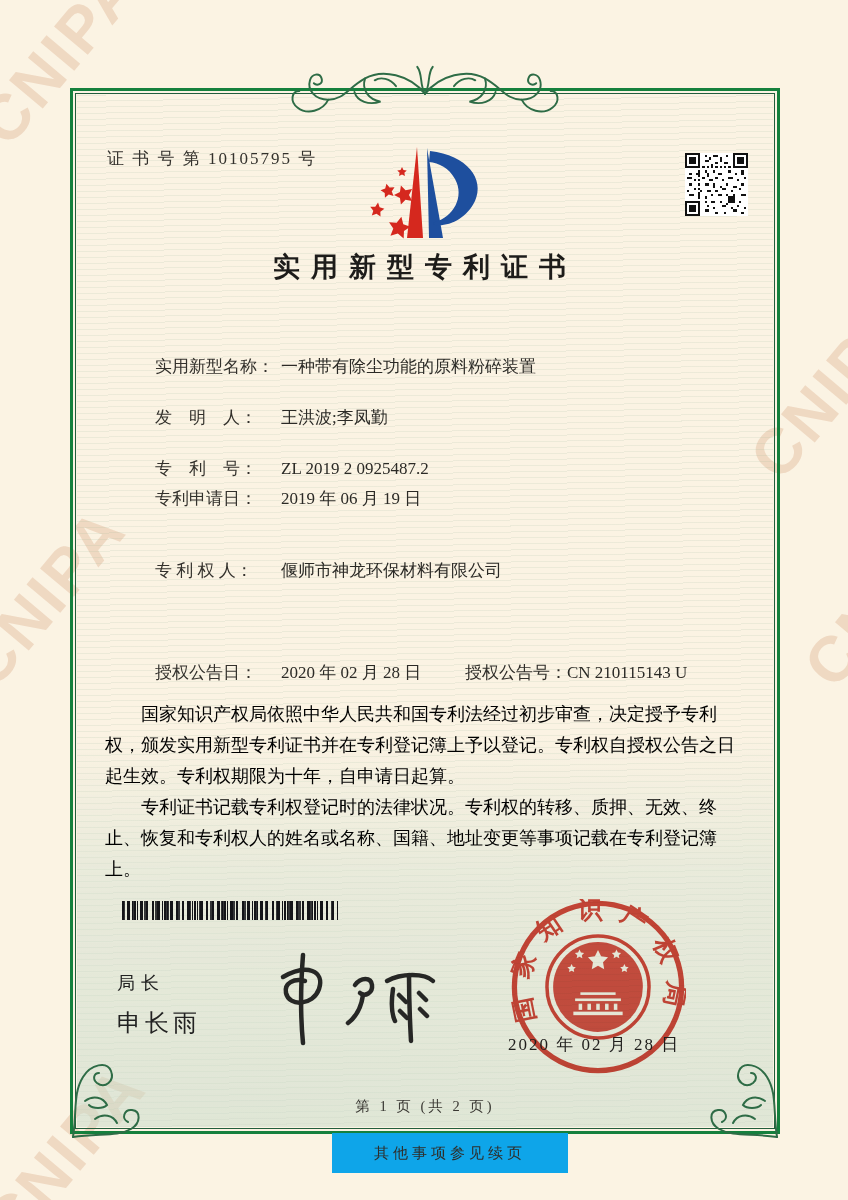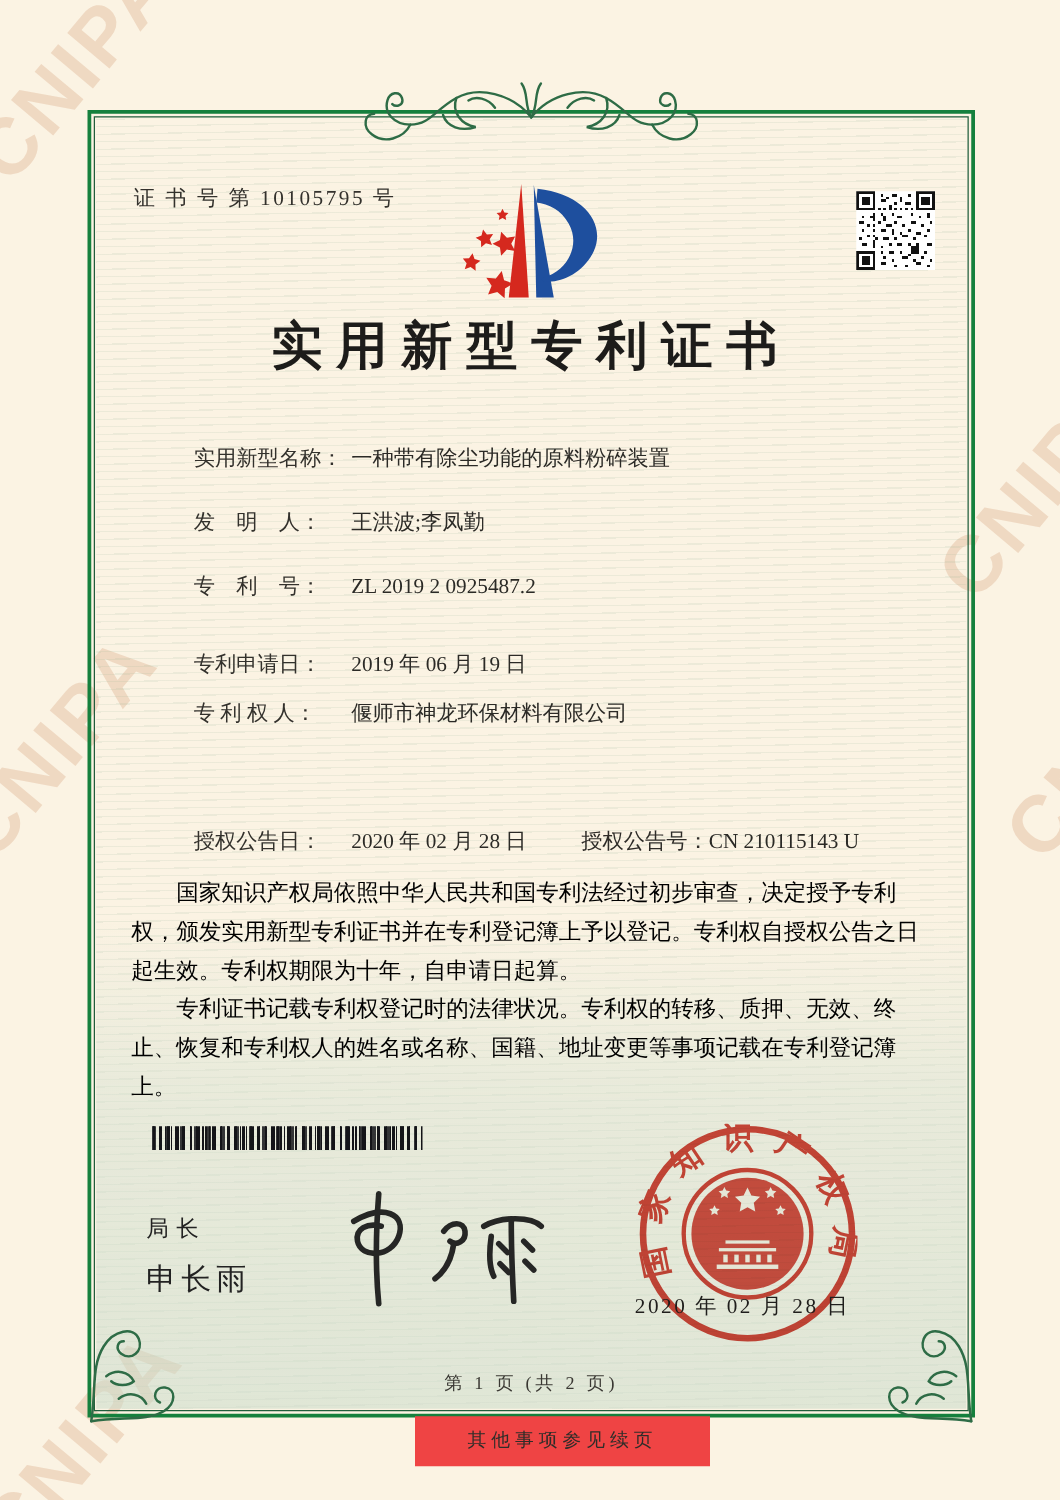--- a/index.html
+++ b/index.html
@@ -44,21 +44,21 @@
   }
   .flourish-top{position:absolute;left:50%;margin-left:-145px;top:-33px;width:290px;height:64px;}
   .flourish-bl{position:absolute;left:-8px;bottom:-10px;width:92px;height:92px;}
   .flourish-br{position:absolute;right:-8px;bottom:-10px;width:92px;height:92px;transform:scaleX(-1);}
   
   .cert-no{position:absolute;left:34px;top:56px;font-size:17px;letter-spacing:2px;color:#33312c;}
   .logo{position:absolute;left:278px;top:44px;width:150px;height:115px;}
   .qr{position:absolute;left:612px;top:62px;width:63px;height:63px;}
   .title{
     position:absolute;left:0;right:0;top:158px;
-    text-align:center;font-size:41px;font-weight:700;
+    text-align:center;font-size:27px;font-weight:700;
     letter-spacing:11px;color:#1d1c1a;
   }
   
   .field-row{position:absolute;left:34px;right:30px;font-size:17px;line-height:24px;}
   .f-label{display:inline-block;width:126px;color:#33312c;margin-left:48px;}
   .f-value{color:#2b2a26;}
   .grant-no-pair{position:absolute;left:358px;top:0;}
   
   .body-text{position:absolute;left:32px;right:30px;top:608px;font-size:18px;line-height:1.72;color:#000000;}
   .body-text p{margin:0;text-indent:2em;}
@@ -79,21 +79,21 @@
   .seal-date{
     position:absolute;left:361px;top:942px;width:320px;
     text-align:center;font-size:17px;letter-spacing:2px;color:#1f1e1c;
   }
   .page-indicator{
     position:absolute;left:0;right:0;top:1006px;
     text-align:center;font-size:14.5px;letter-spacing:3px;color:#3a3833;
   }
   .footer-note{
     position:absolute;z-index:3;left:332px;top:1133px;width:236px;height:40px;
-    background:#ef4444;
+    background:#0ea5e9;
     text-align:center;line-height:40px;font-size:15px;letter-spacing:4px;color:#2f2d29;
   }
 </style>
 </head>
 <body>
 
 <div class="page">
 
   <span class="wm wm1">CNIPA</span>
   <span class="wm wm2">CNIPA</span>
@@ -184,21 +184,21 @@
 
     <div class="field-row" style="top:264px">
       <span class="f-label">实用新型名称：</span><span class="f-value">一种带有除尘功能的原料粉碎装置</span>
     </div>
     <div class="field-row" style="top:315px">
       <span class="f-label">发　明　人：</span><span class="f-value">王洪波;李凤勤</span>
     </div>
     <div class="field-row" style="top:366px">
       <span class="f-label">专　利　号：</span><span class="f-value">ZL 2019 2 0925487.2</span>
     </div>
-    <div class="field-row" style="top:429px">
+    <div class="field-row" style="top:396px">
       <span class="f-label">专利申请日：</span><span class="f-value">2019 年 06 月 19 日</span>
     </div>
     <div class="field-row" style="top:468px">
       <span class="f-label">专 利 权 人：</span><span class="f-value">偃师市神龙环保材料有限公司</span>
     </div>
     <div class="field-row" style="top:570px">
       <span class="f-label">授权公告日：</span><span class="f-value">2020 年 02 月 28 日</span>
       <span class="grant-no-pair"><span>授权公告号：</span><span class="f-value">CN 210115143 U</span></span>
     </div>
 

